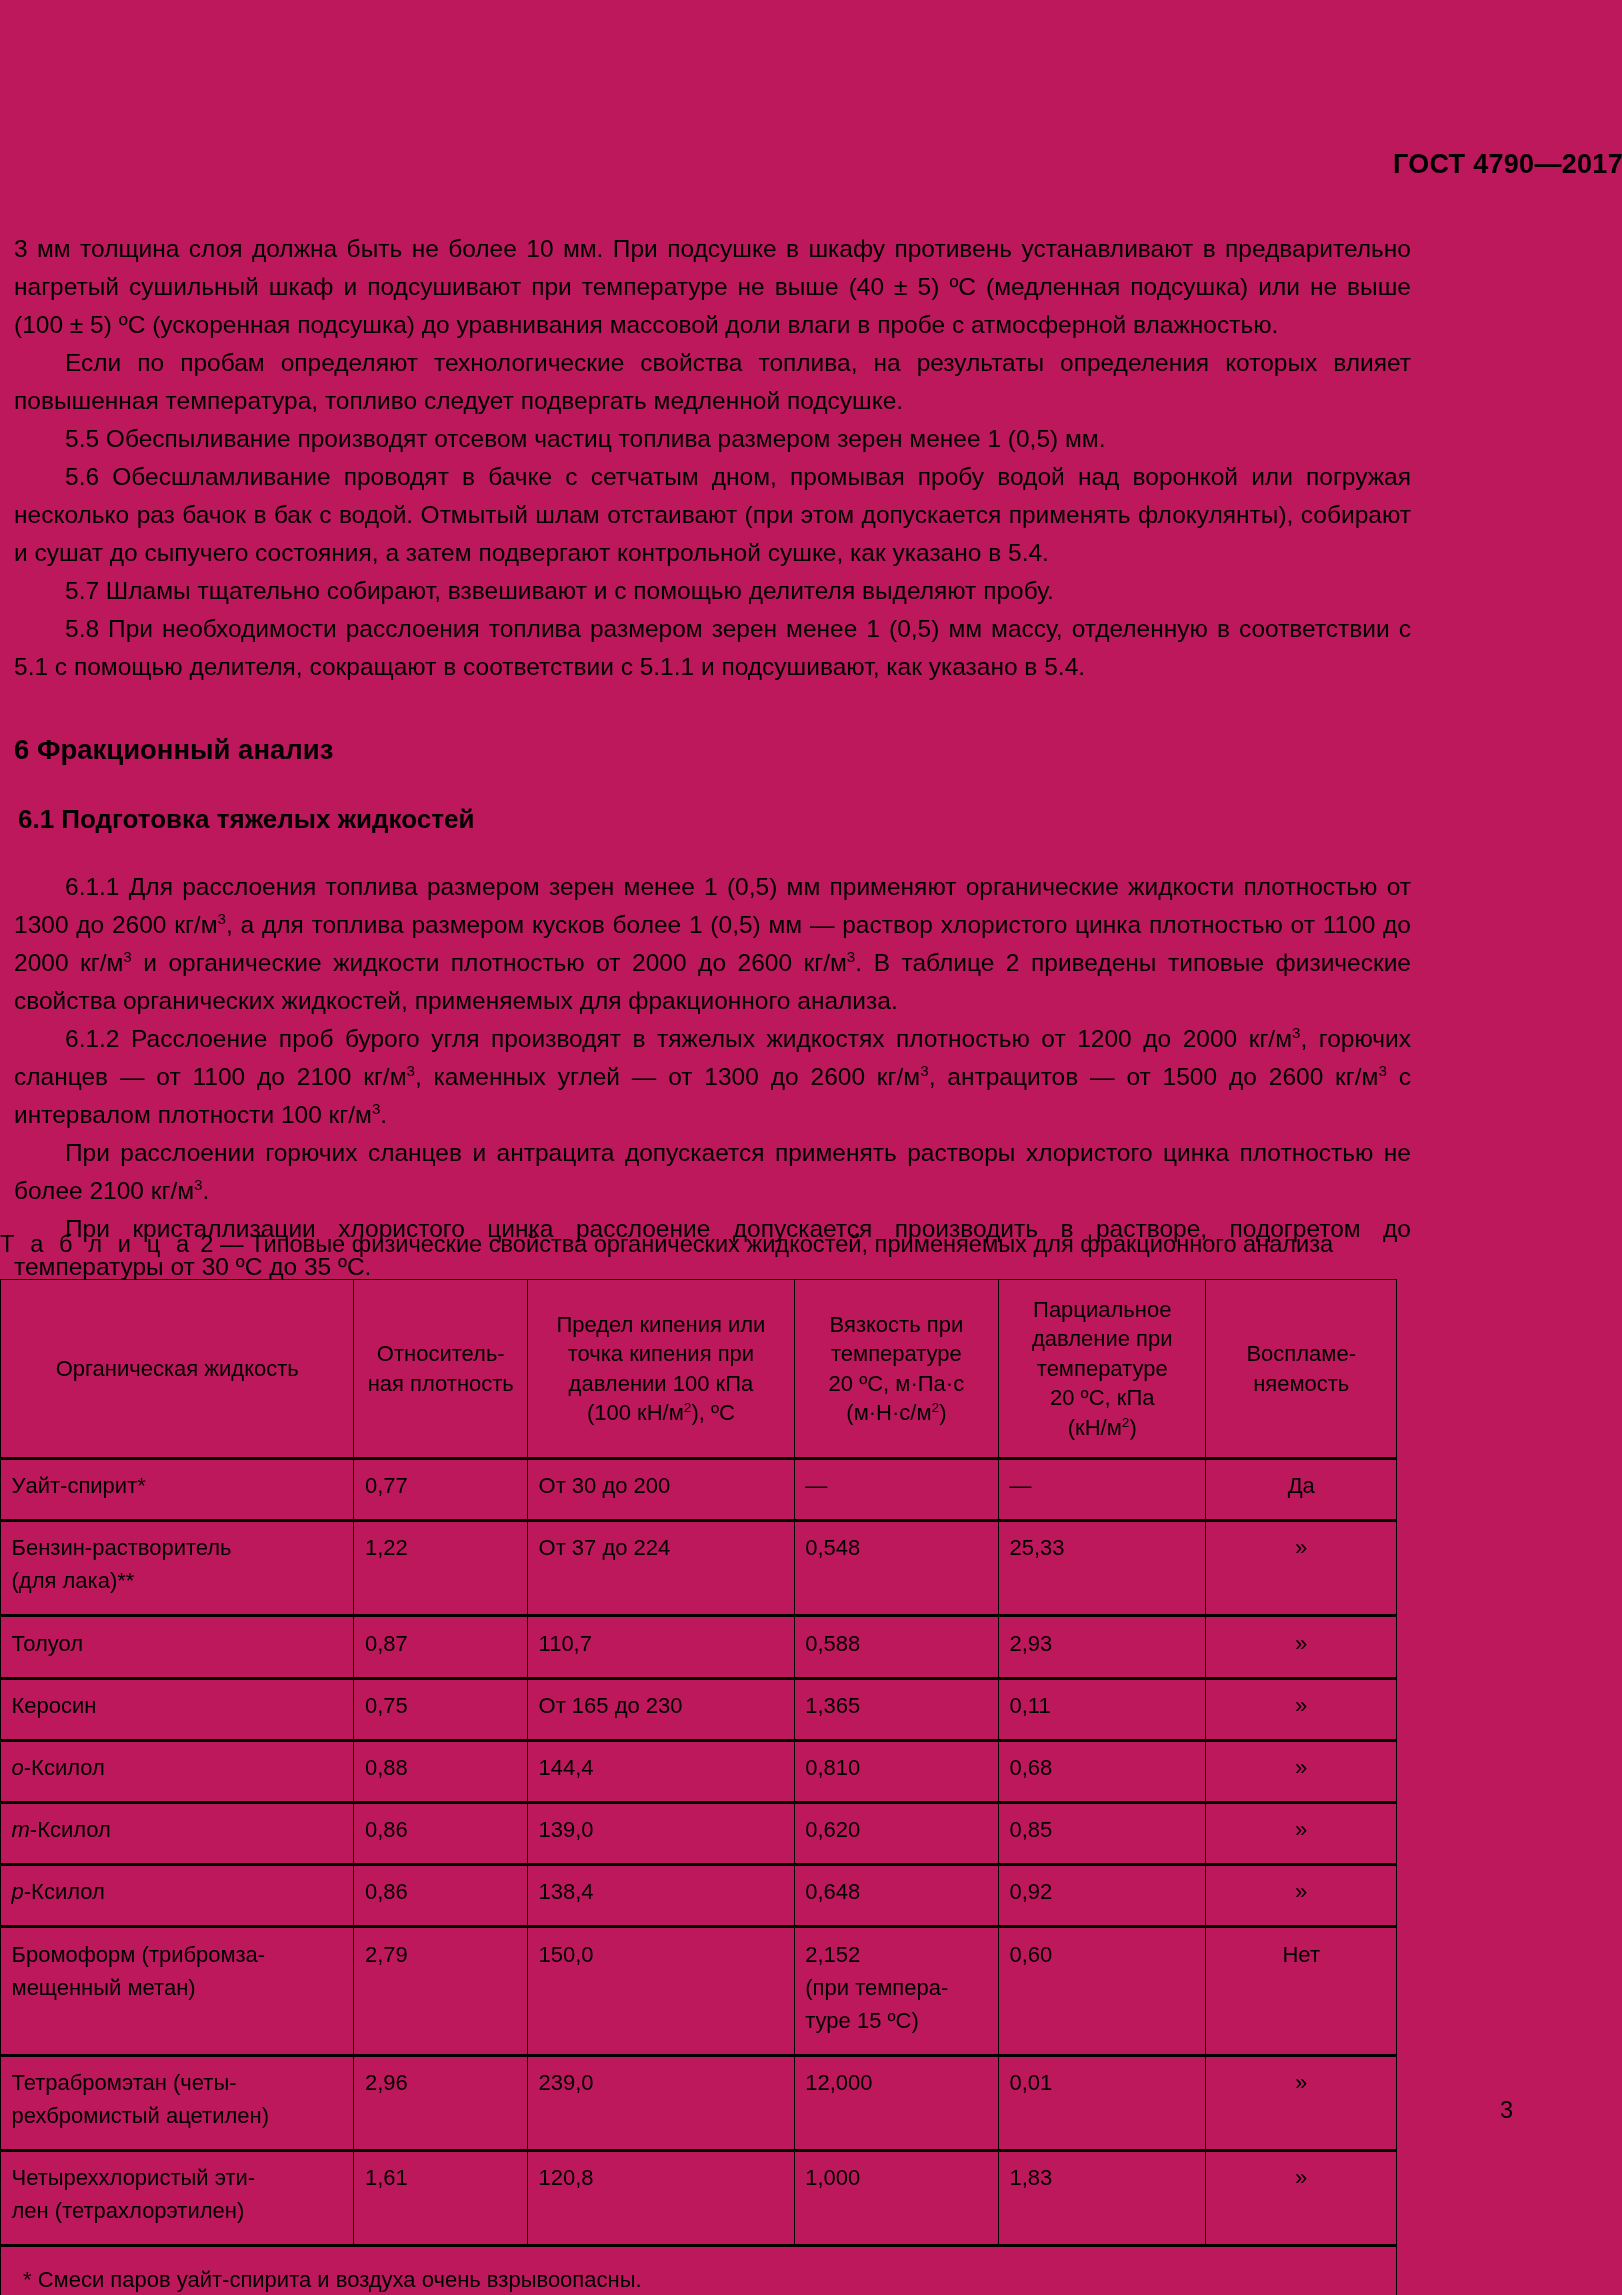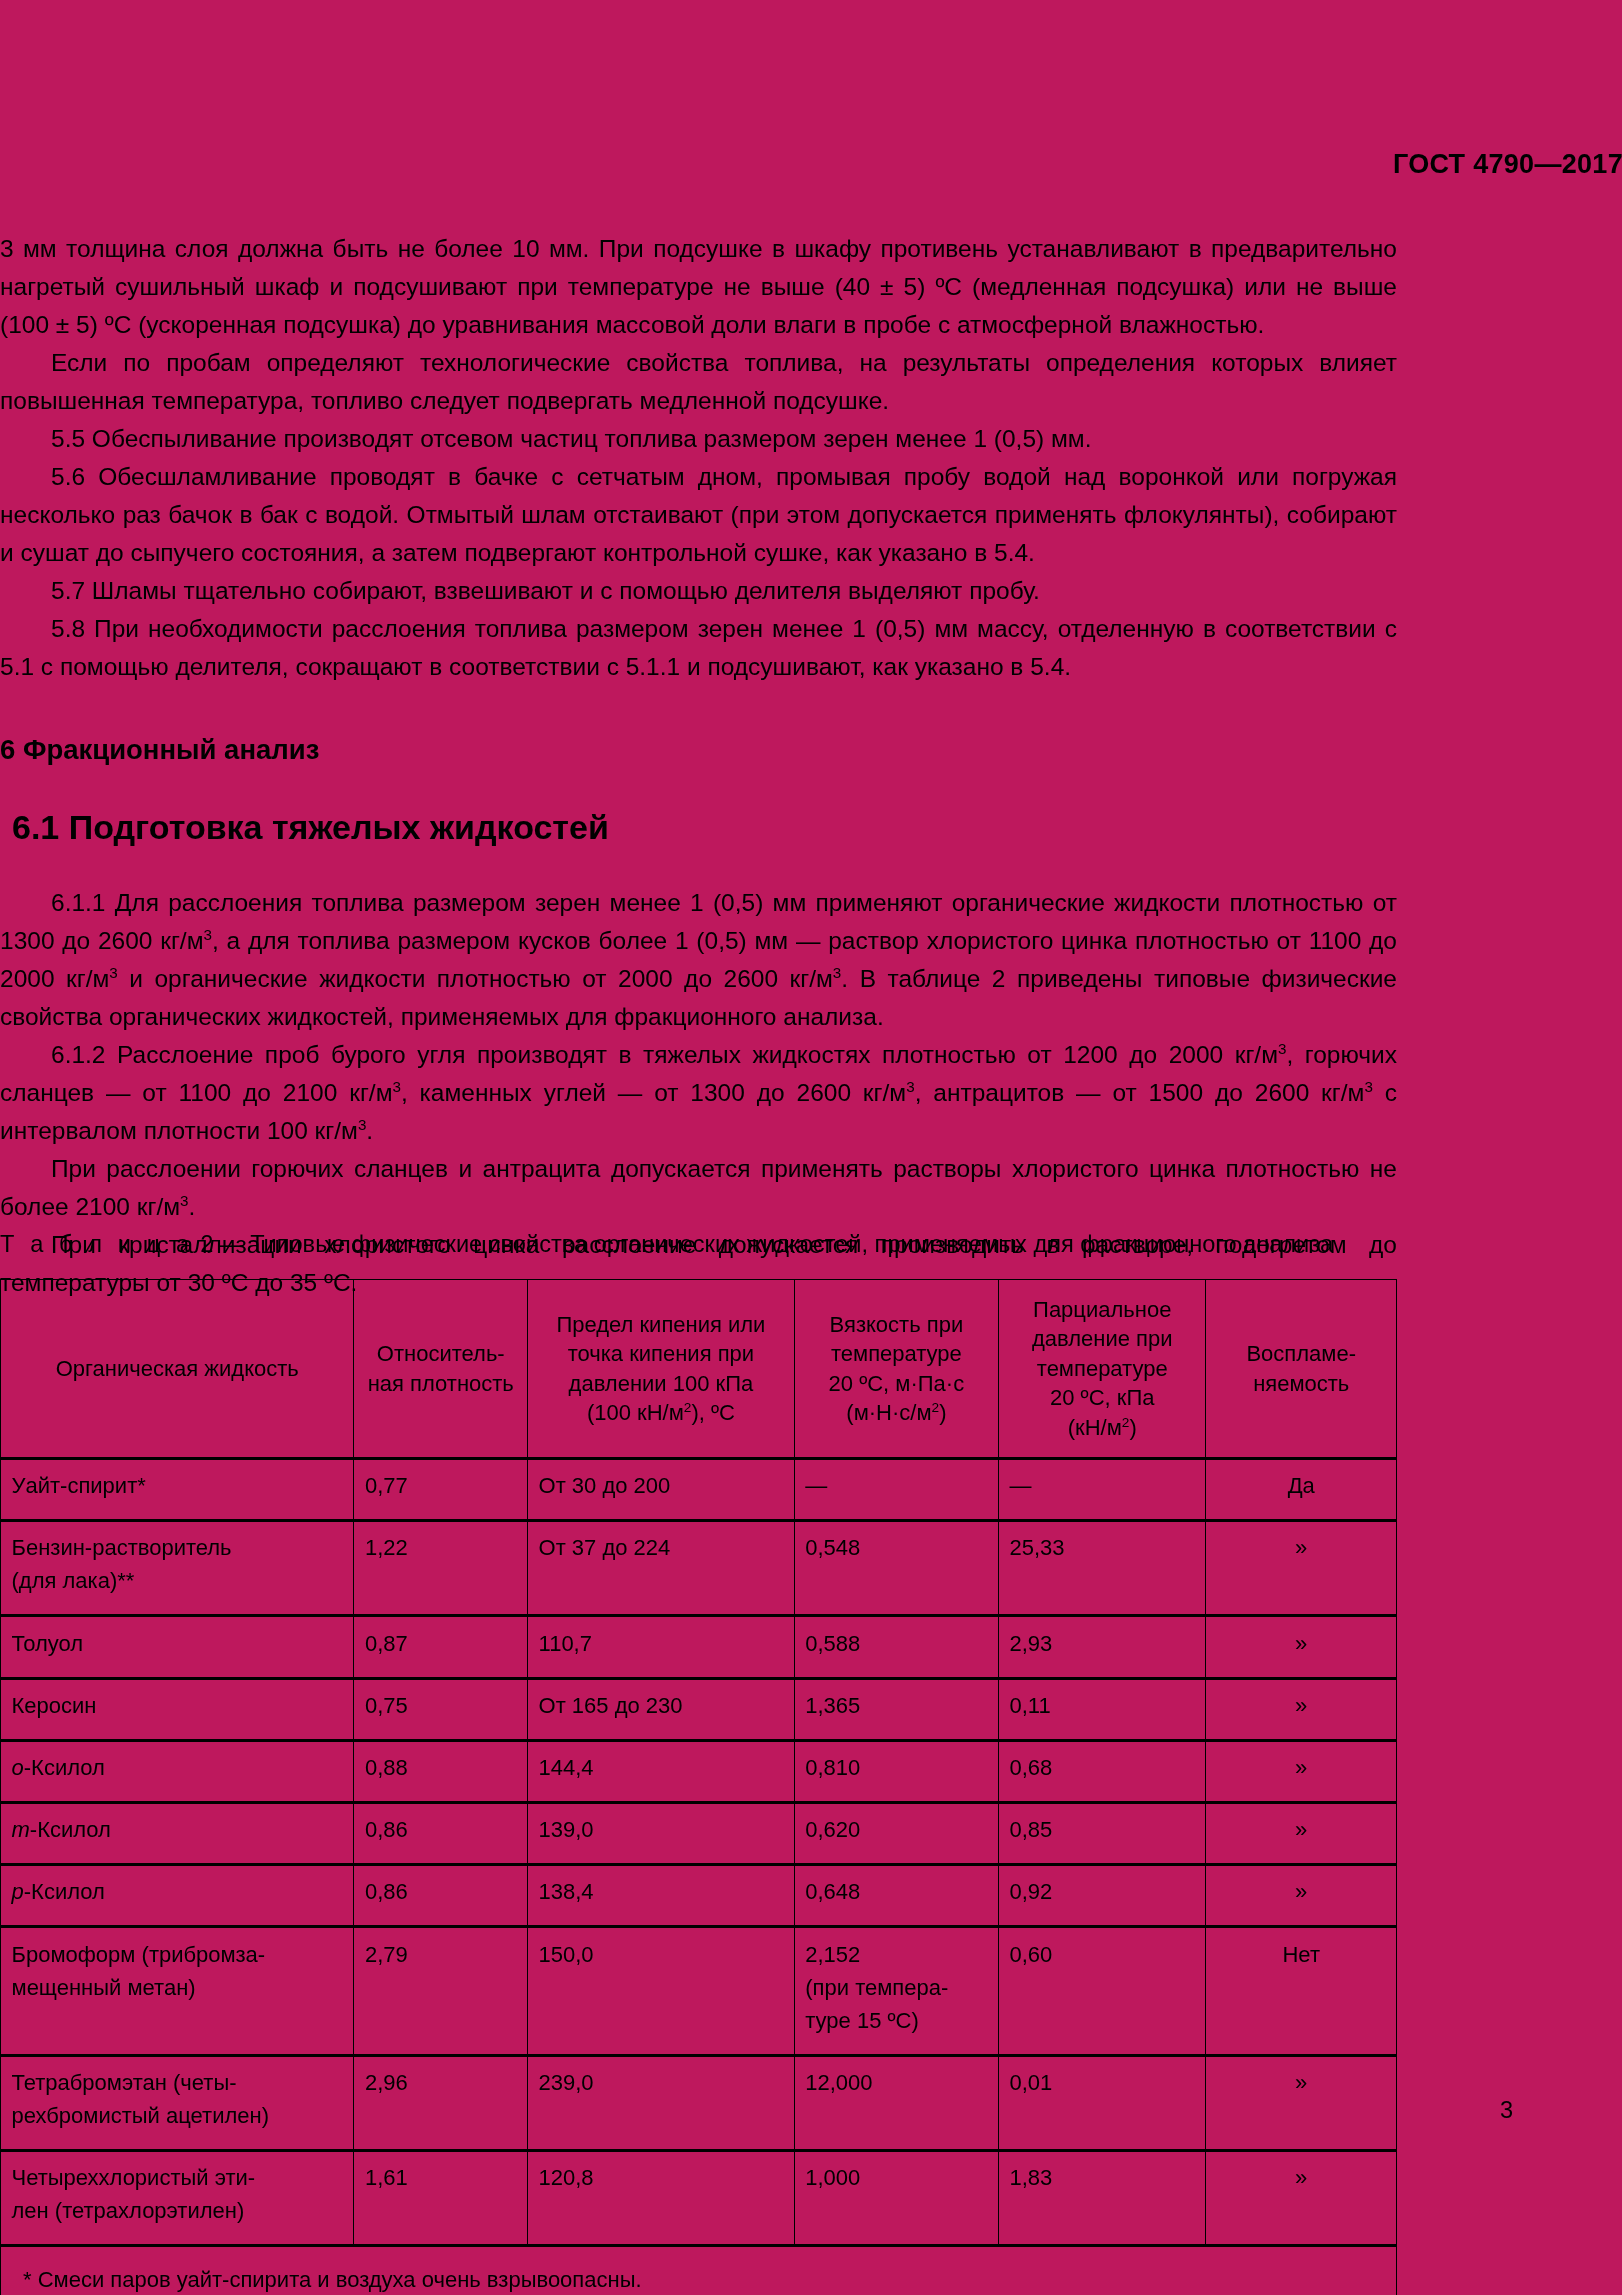--- a/index.html
+++ b/index.html
@@ -28,21 +28,21 @@
     top: 149px;
     font-size: 27px;
     font-weight: bold;
     letter-spacing: 0.3px;
     white-space: nowrap;
   }
 
   
   .body-block {
     position: absolute;
-    left: 0;
+    left: 14px;
     top: 230px;
     width: 1397px;
   }
   p.t {
     margin: 0;
     font-size: 24.5px;
     line-height: 38px;
     text-align: justify;
     text-justify: inter-word;
     hyphens: manual;
@@ -55,22 +55,22 @@
   }
 
   
   h2.sec {
     margin: 0;
     font-size: 27.5px;
     font-weight: bold;
     line-height: 33px;
   }
   h3.subsec {
-    margin: 12px;
-    font-size: 34px;
+    margin: 4px;
+    font-size: 26px;
     font-weight: bold;
     line-height: 30px;
   }
   .sp-before-sec { height: 47px; }
   .sp-after-sec  { height: 34px; }
   .sp-after-sub  { height: 30px; }
 
   
   .tbl-caption {
     position: absolute;

